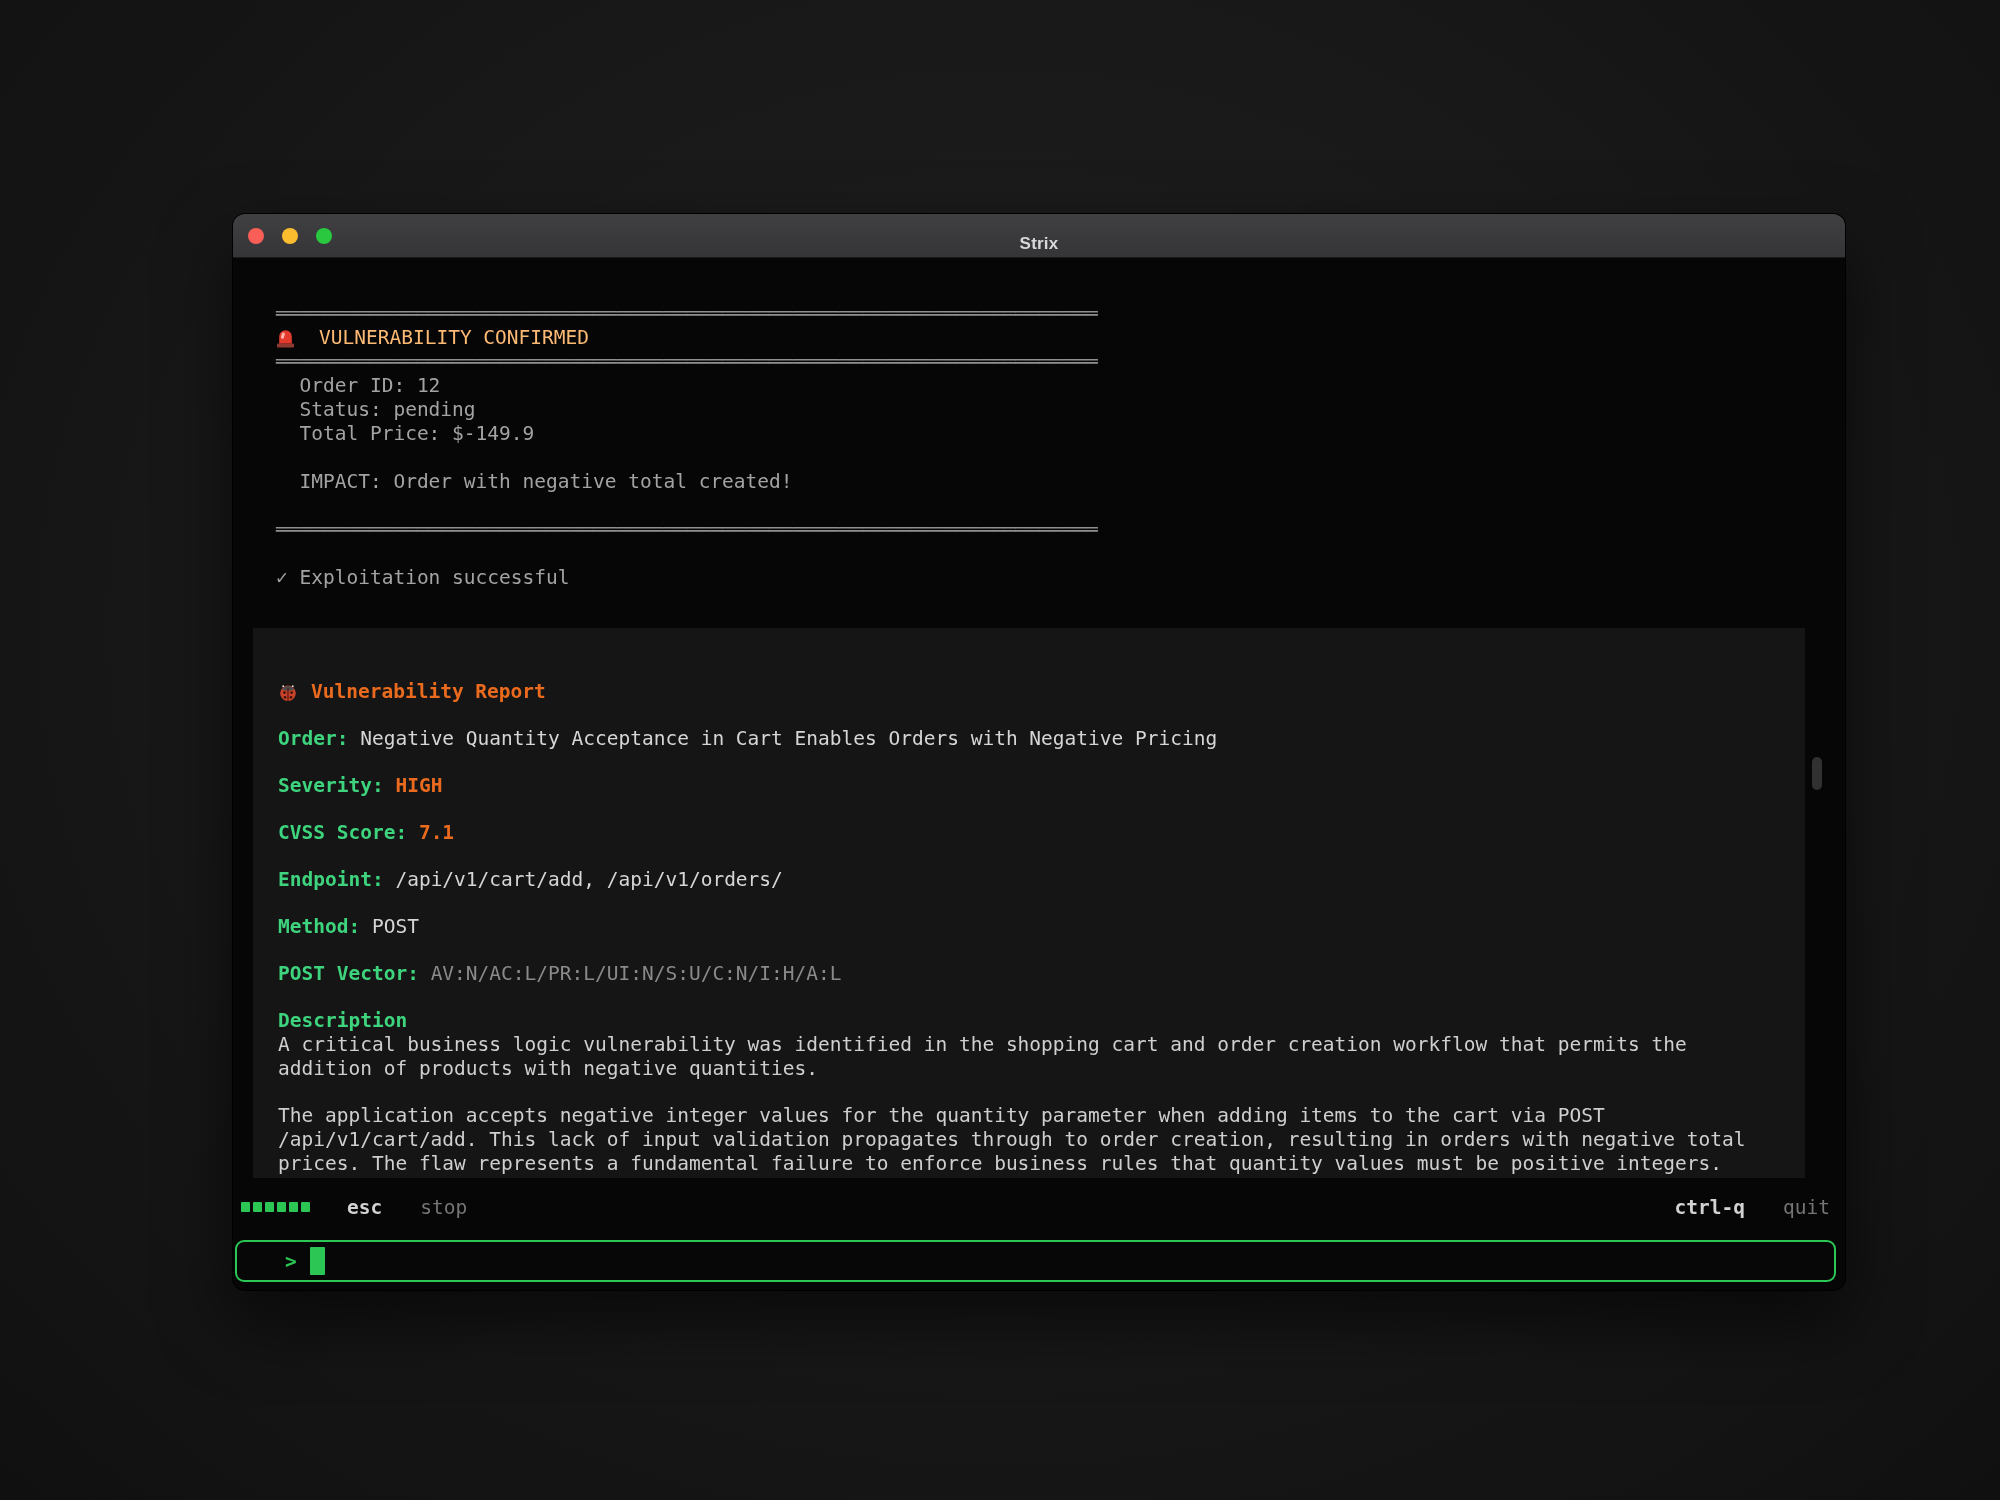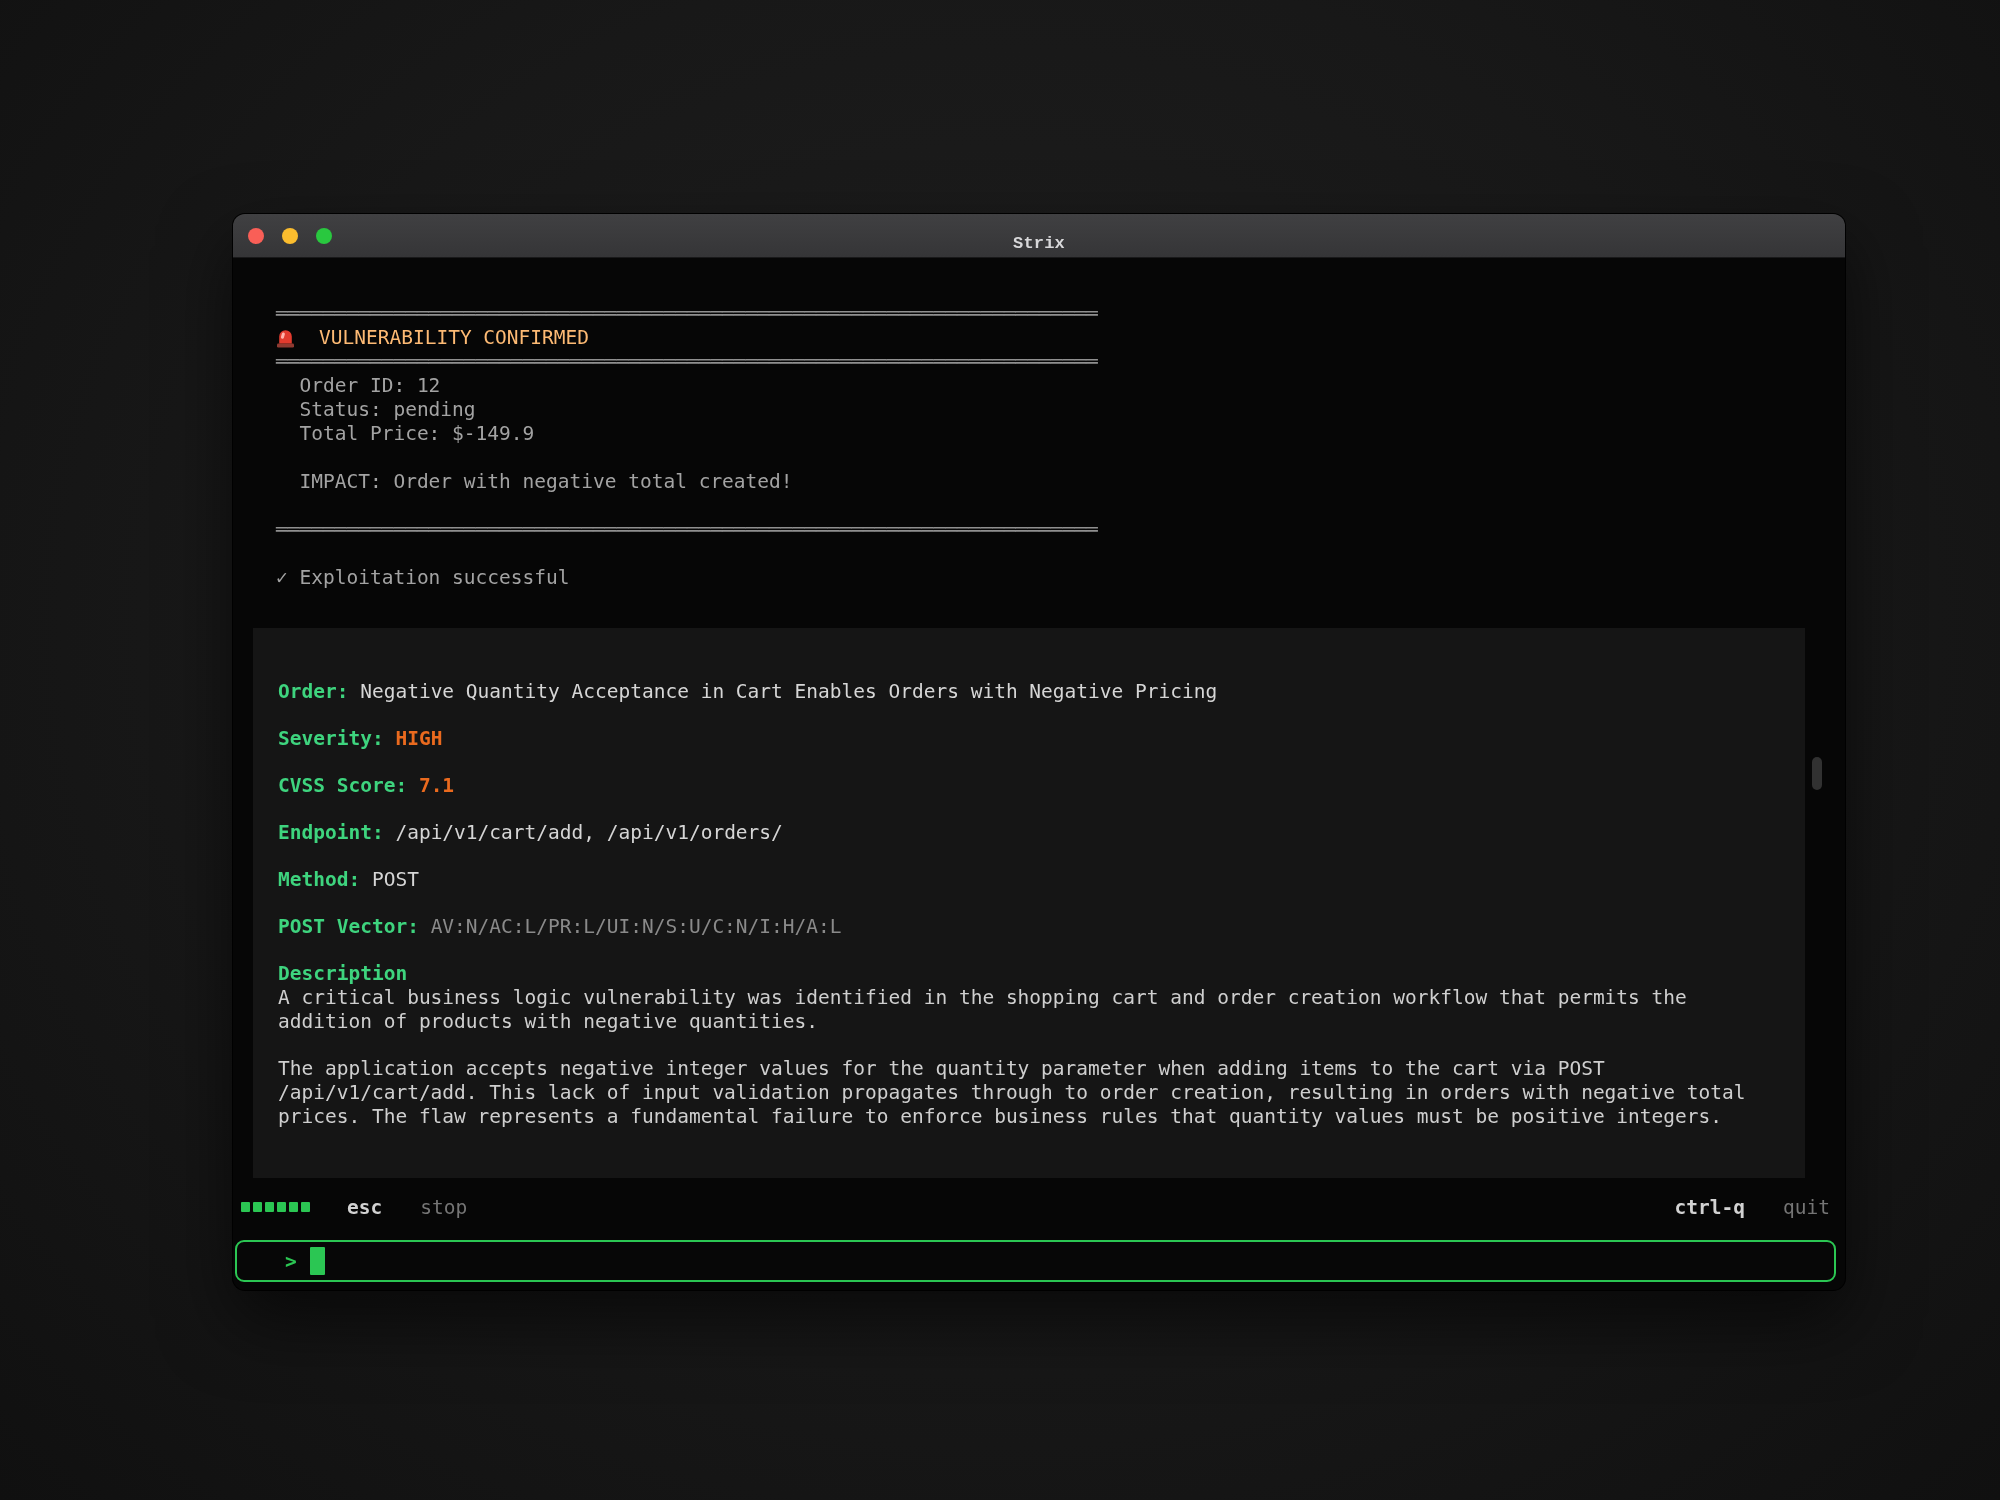--- a/index.html
+++ b/index.html
@@ -21,21 +21,21 @@
     position:absolute; top:0; left:0; right:0; height:44px;
     background:linear-gradient(#404042, #353537);
     border-bottom:1px solid #19191a;
     display:flex; align-items:center; justify-content:center;
   }
   .traffic { position:absolute; left:15px; top:14px; display:flex; gap:18px; }
   .light { width:16px; height:16px; border-radius:50%; }
   .light.red { background:#f95f57; }
   .light.yellow { background:#fbbd2e; }
   .light.green { background:#29c83f; }
-  .win-title { font-family:Liberation Mono, monospace; font-weight:bold; font-size:17px; color:#d8d8da; letter-spacing:.2px;margin-top:16px; }
+  .win-title { font-family:Liberation Sans, sans-serif; font-weight:bold; font-size:17px; color:#d8d8da; letter-spacing:.2px;margin-top:16px; }
 
   
   .term {
     position:absolute; top:44px; left:0; right:0;
     padding:20px 0 0 43px;
     font-size:19.5px; color:#a3a3a3;
   }
   .line { height:24px; line-height:24px; white-space:pre; display:flex; align-items:center; }
   .sep { color:#8f8f8f; }
   .icon-gap-siren { margin-right:24px; display:inline-flex; }
@@ -122,20 +122,36 @@
       <div class="line">  Total Price: $-149.9</div>
       <div class="line"></div>
       <div class="line">  IMPACT: Order with negative total created!</div>
       <div class="line"></div>
       <div class="line sep">══════════════════════════════════════════════════════════════════════</div>
       <div class="line"></div>
       <div class="line">✓ Exploitation successful</div>
     </div>
 
     <div class="panel">
+      <div class="row">
+        <span class="icon-gap-bug">
+          <svg width="20" height="20" viewBox="0 0 20 20">
+            <circle cx="10" cy="11.2" r="7.8" fill="#c9432a"></circle>
+            <path d="M3.6 7.4 a7.8 7.8 0 0 1 12.8 0 L10 9 Z" fill="#4b4b4d"></path>
+            <line x1="10" y1="6" x2="10" y2="19" stroke="#58190f" stroke-width="1.2"></line>
+            <circle cx="6.4" cy="10.6" r="1.4" fill="#3a140c"></circle>
+            <circle cx="13.6" cy="10.6" r="1.4" fill="#3a140c"></circle>
+            <circle cx="7" cy="15.2" r="1.3" fill="#3a140c"></circle>
+            <circle cx="13" cy="15.2" r="1.3" fill="#3a140c"></circle>
+            <circle cx="5.2" cy="4.2" r="0.9" fill="#e8e8e8"></circle>
+            <circle cx="14.8" cy="4.2" r="0.9" fill="#e8e8e8"></circle>
+          </svg>
+        </span>
+        <span class="report-title">Vulnerability Report</span>
+      </div>
 
       <div class="row">
         <span class="label">Order: </span><span class="value">Negative Quantity Acceptance in Cart Enables Orders with Negative Pricing</span>
       </div>
 
       <div class="row">
         <span class="label">Severity: </span><span class="orange">HIGH</span>
       </div>
 
       <div class="row">

